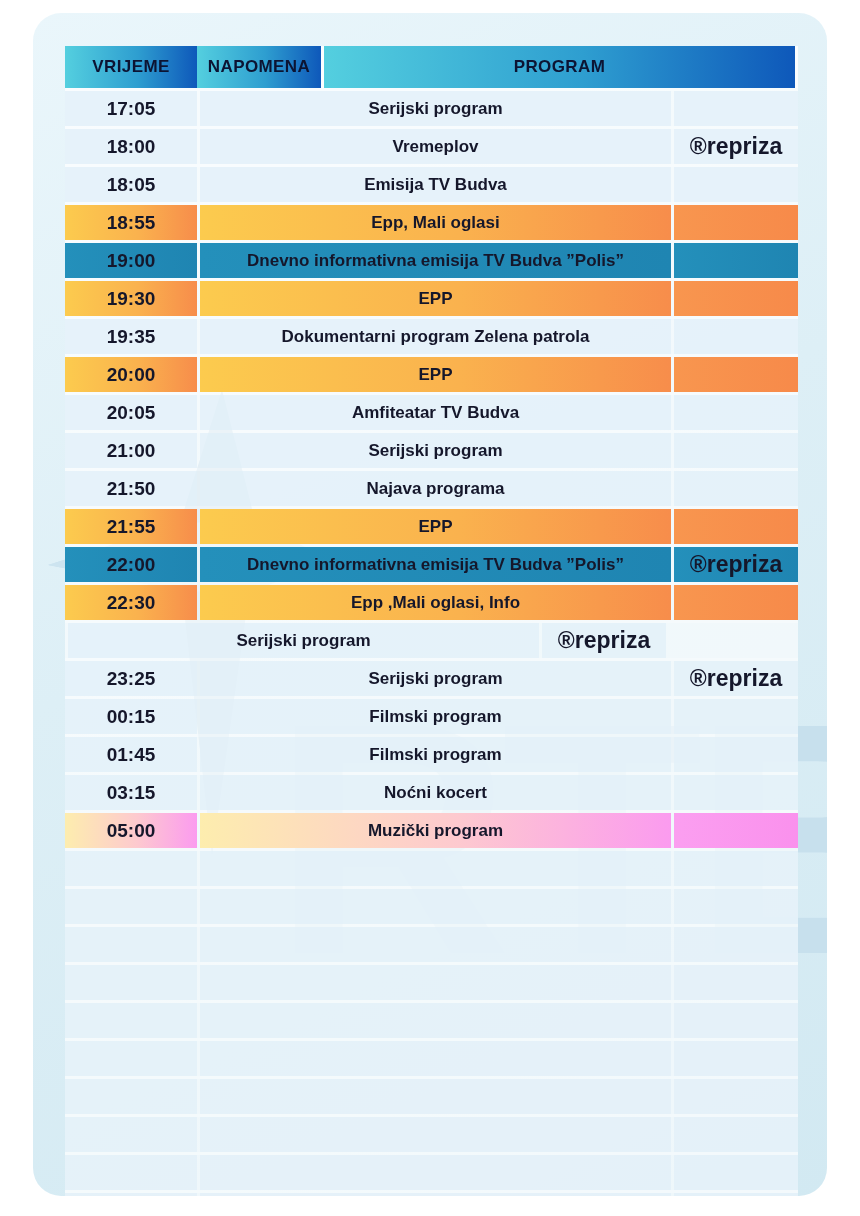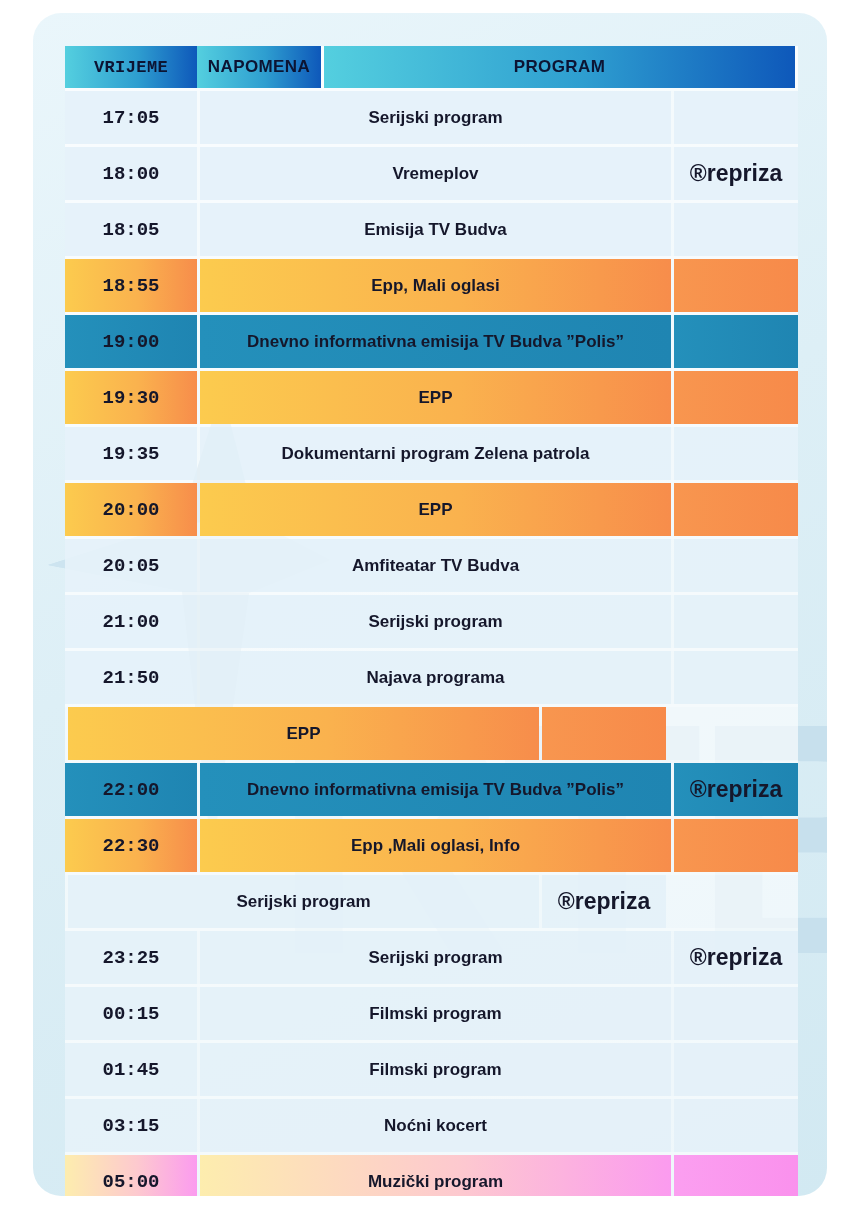--- a/index.html
+++ b/index.html
@@ -32,37 +32,37 @@
     letter-spacing:-10px;
     fill:#c7e0ed;
   }
   .table-wrap {
     position:absolute;
     left:32px; top:33px;
     width:733px;
   }
   .row {
     display:flex;
-    height:56px;
+    height:38px;
     border-bottom:3px solid rgba(255,255,255,0.72);
     background:rgba(255,255,255,0.62);
     background-clip:padding-box;
   }
   .row.header { height:45px; background:rgba(255,255,255,0.85); background-clip:padding-box; }
   .cell {
     display:flex; align-items:center; justify-content:center;
     font-weight:bold;
     color:#15172b;
     white-space:nowrap;
     overflow:hidden;
   }
   .cell.c-time    { width:132px; }
   .cell.c-program { width:471px; margin:0 3px; }
   .cell.c-note    { width:124px; }
-  .row .c-time    { font-size:19px;font-family:Liberation Mono, monospace; }
+  .row .c-time    { font-size:19px; }
   .row .c-program { font-size:17px; }
   .row .c-note    { font-size:23px; }
   .row.header .cell {
     font-size:17px;
     letter-spacing:.4px;
     color:#0c1433;
     background:linear-gradient(90deg,#54cfdf 0%,#2e9ed0 55%,#0e58ba 100%);
   }
   
   .row.light .cell { background:rgba(226,240,248,0.78); }
@@ -148,20 +148,21 @@
           <div class="cell c-time">21:00</div>
           <div class="cell c-program">Serijski program</div>
           <div class="cell c-note"></div>
         </div>
         <div class="row light">
           <div class="cell c-time">21:50</div>
           <div class="cell c-program">Najava programa</div>
           <div class="cell c-note"></div>
         </div>
         <div class="row orange">
+          <div class="cell c-time">21:55</div>
           <div class="cell c-program">EPP</div>
           <div class="cell c-note"></div>
         </div>
         <div class="row teal">
           <div class="cell c-time">22:00</div>
           <div class="cell c-program">Dnevno informativna emisija TV Budva ”Polis”</div>
           <div class="cell c-note">®repriza</div>
         </div>
         <div class="row orange">
           <div class="cell c-time">22:30</div>

